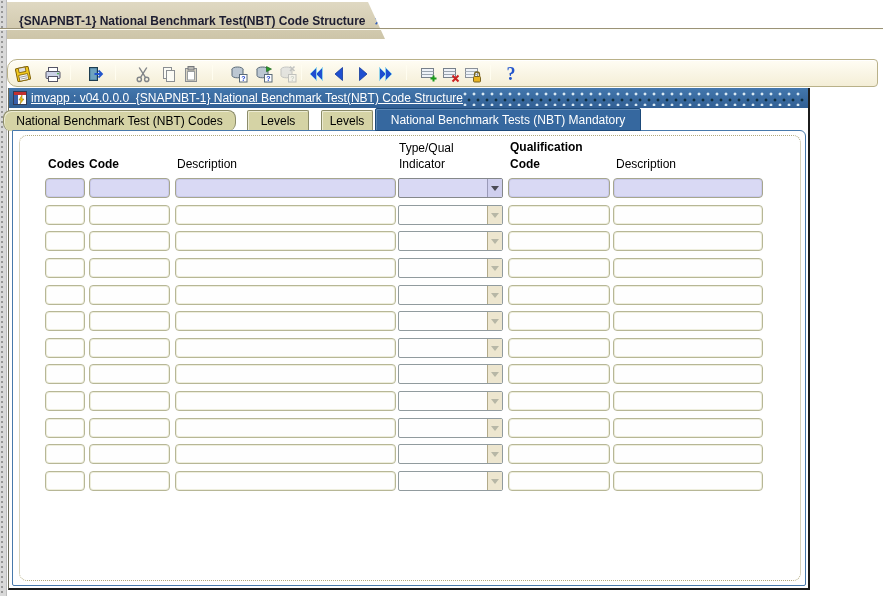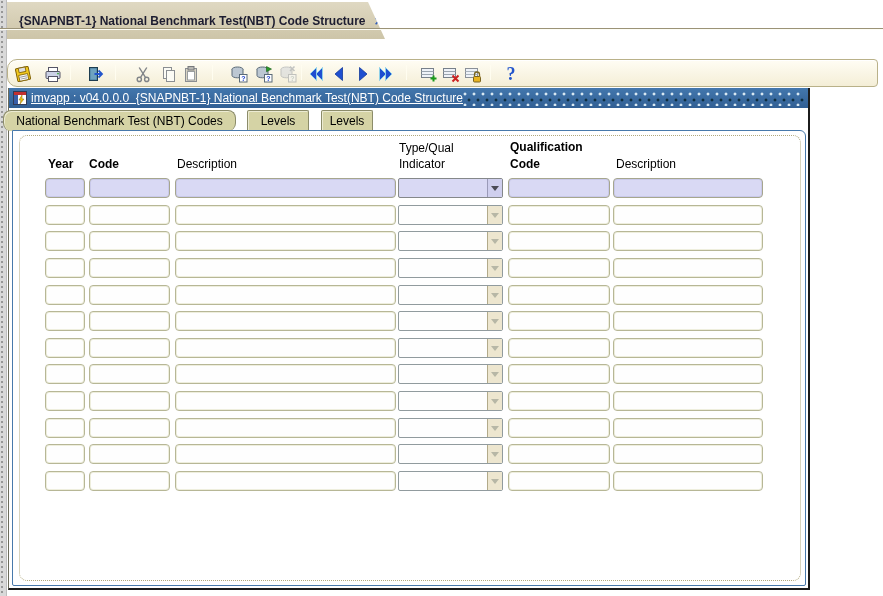--- a/index.html
+++ b/index.html
@@ -242,25 +242,26 @@
         <path d="M9 4 L6 9 h2 l-1 4 4-5 H9 z" fill="#f4c515" stroke="#8a6a00" stroke-width=".5"></path>
       </svg>
     <span class="ttext">imvapp : v04.0.0.0  {SNAPNBT-1} National Benchmark Test(NBT) Code Structure</span>
   </div>
   <div class="title-pattern"></div>
   <div class="tabs-strip"></div>
 
   <div class="ftab" style="left:3px;width:233px;border-radius:8px;"><span>National Benchmark Test (NBT) Codes</span></div>
   <div class="ftab" style="left:247px;width:62px;"><span>Levels</span></div>
   <div class="ftab" style="left:321px;width:52px;"><span>Levels</span></div>
+  <div class="ftab active" style="left:375px;width:266px;"><span>National Benchmark Tests (NBT) Mandatory</span></div>
 
   <div class="canvas"></div>
   <div class="block-frame"></div>
 
-  <span class="hdr b" style="left:48px;top:157px;">Year</span>
+  <span class="hdr b" style="left:48px;top:157px;">Codes</span>
   <span class="hdr b" style="left:89px;top:157px;">Code</span>
   <span class="hdr" style="left:177px;top:157px;">Description</span>
   <span class="hdr" style="left:399px;top:141px;">Type/Qual</span>
   <span class="hdr" style="left:399px;top:157px;">Indicator</span>
   <span class="hdr b" style="left:510px;top:140px;">Qualification</span>
   <span class="hdr b" style="left:510px;top:157px;">Code</span>
   <span class="hdr" style="left:616px;top:157px;">Description</span>
 
   <div id="rows-host">
       <div class="row current" style="top: 178px;">

